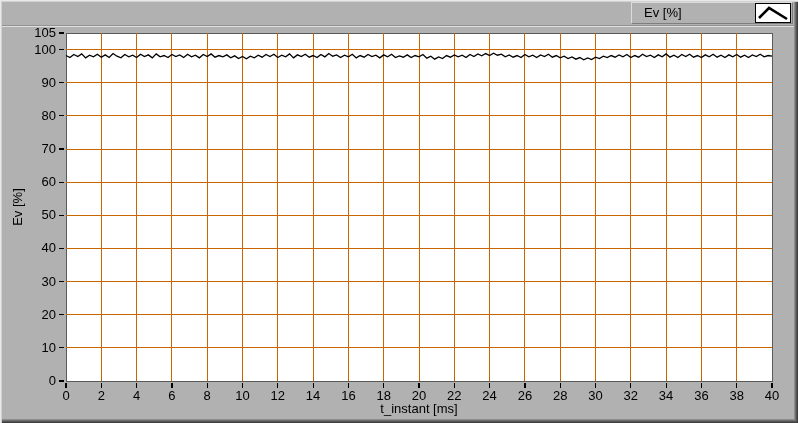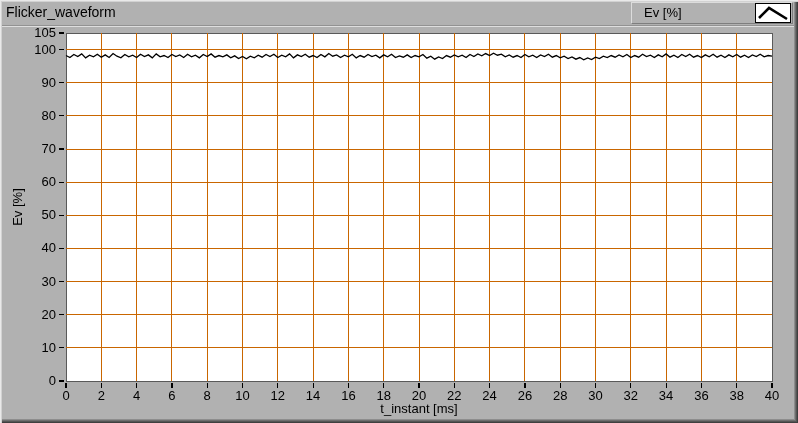--- a/index.html
+++ b/index.html
@@ -52,21 +52,20 @@
   .chart-svg text{
     font-family:"Liberation Sans","DejaVu Sans",sans-serif;
     font-size:13px;fill:#000;
   }
 </style>
 </head>
 <body>
 
 <div class="panel">
 
-  <div class="chart-title">Flicker_waveform</div>
 
   <div class="header-divider"></div>
 
   <div class="plot-legend">
     <span class="plot-legend-label">Ev [%]</span>
     <span class="plot-glyph">
       <svg width="34" height="18" viewBox="0 0 34 18">
         <polyline points="3,14 13,4 31,15" fill="none" stroke="#000" stroke-width="2.6"></polyline>
       </svg>
     </span>

